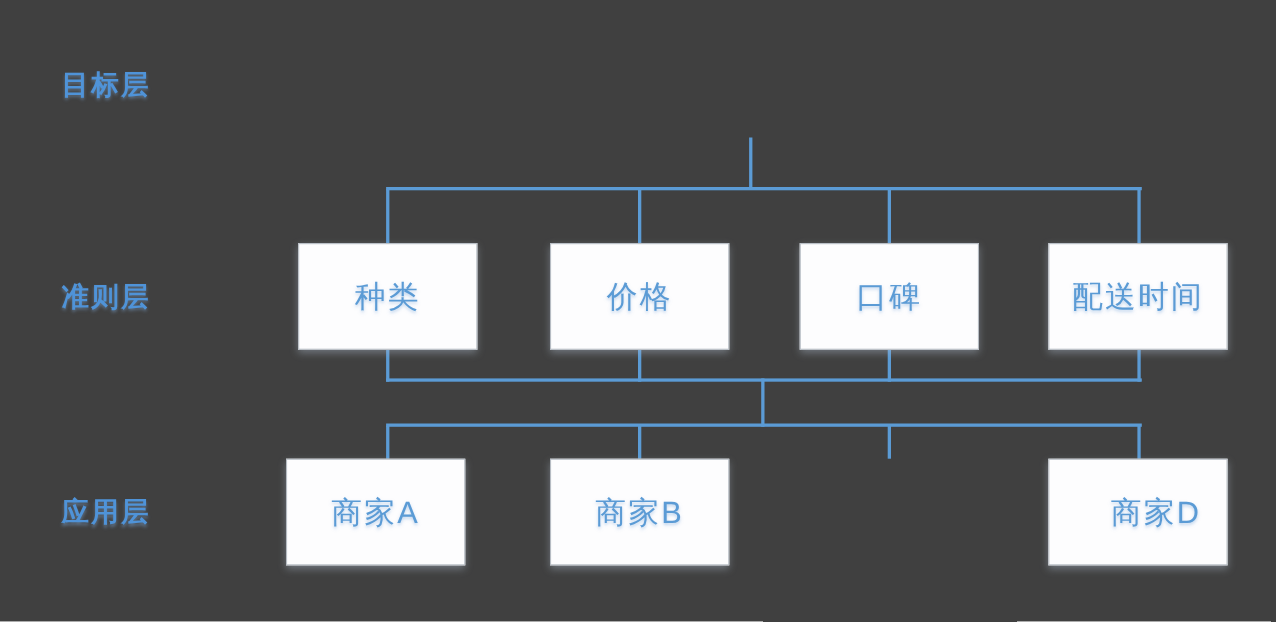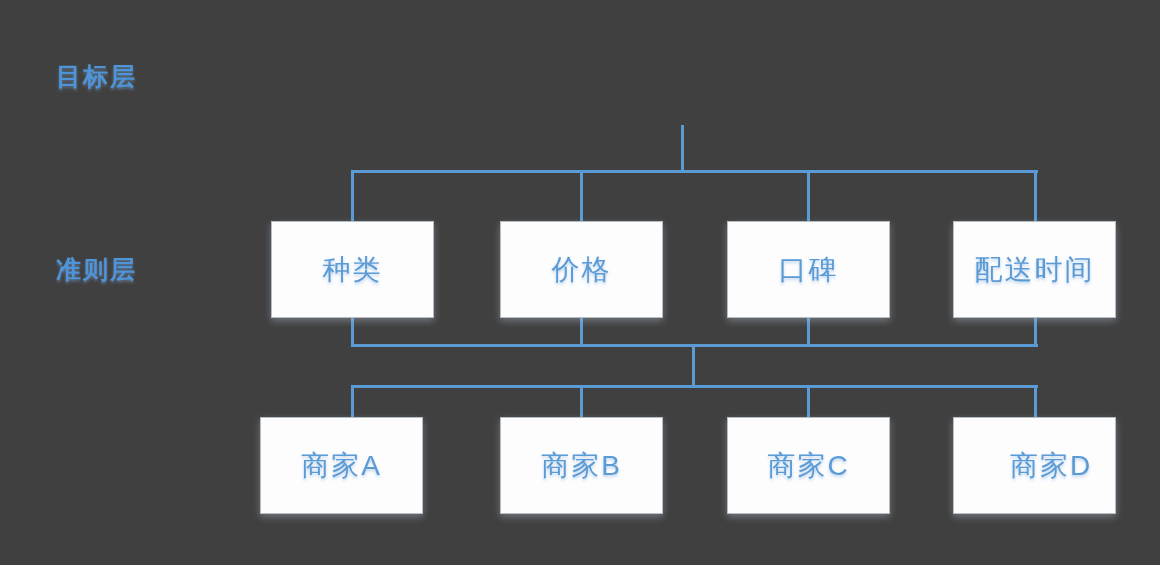--- a/index.html
+++ b/index.html
@@ -45,20 +45,21 @@
     background: #5b9bd5;
   }
 </style>
 </head>
 <body>
 
 <div class="canvas">
 
   <div class="layer-label" style="top:60px;">目标层</div>
   <div class="layer-label" style="top:253px;font-family:Liberation Serif, serif;">准则层</div>
+  <div class="layer-label" style="top:449px;">应用层</div>
 
   <div class="line" style="left:681px;top:125px;width:3px;height:47px;"></div>
 
   <div class="line" style="left:351px;top:170px;width:687px;height:3px;"></div>
 
   <div class="line" style="left:351px;top:172px;width:3px;height:50px;"></div>
   <div class="line" style="left:580px;top:172px;width:3px;height:50px;"></div>
   <div class="line" style="left:807px;top:172px;width:3px;height:50px;"></div>
   <div class="line" style="left:1034px;top:172px;width:3px;height:50px;"></div>
 
@@ -79,16 +80,15 @@
   <div class="line" style="left:1034px;top:387px;width:3px;height:30px;"></div>
 
 
   <div class="node" style="left:271px;top:221px;width:163px;height:97px;">种类</div>
   <div class="node" style="left:500px;top:221px;width:163px;height:97px;">价格</div>
   <div class="node" style="left:953px;top:221px;width:163px;height:97px;">配送时间</div>
   <div class="node" style="left:727px;top:221px;width:163px;height:97px;">口碑</div>
 
   <div class="node" style="left:260px;top:417px;width:163px;height:97px;">商家A</div>
   <div class="node" style="left:500px;top:417px;width:163px;height:97px;">商家B</div>
-  <div class="node" style="left:727px;top:417px;width:163px;height:97px;">商家C</div>
   <div class="node" style="left:953px;top:417px;width:163px;height:97px;padding-left:33px;">商家D</div>
 
 </div>
 
 </body></html>

